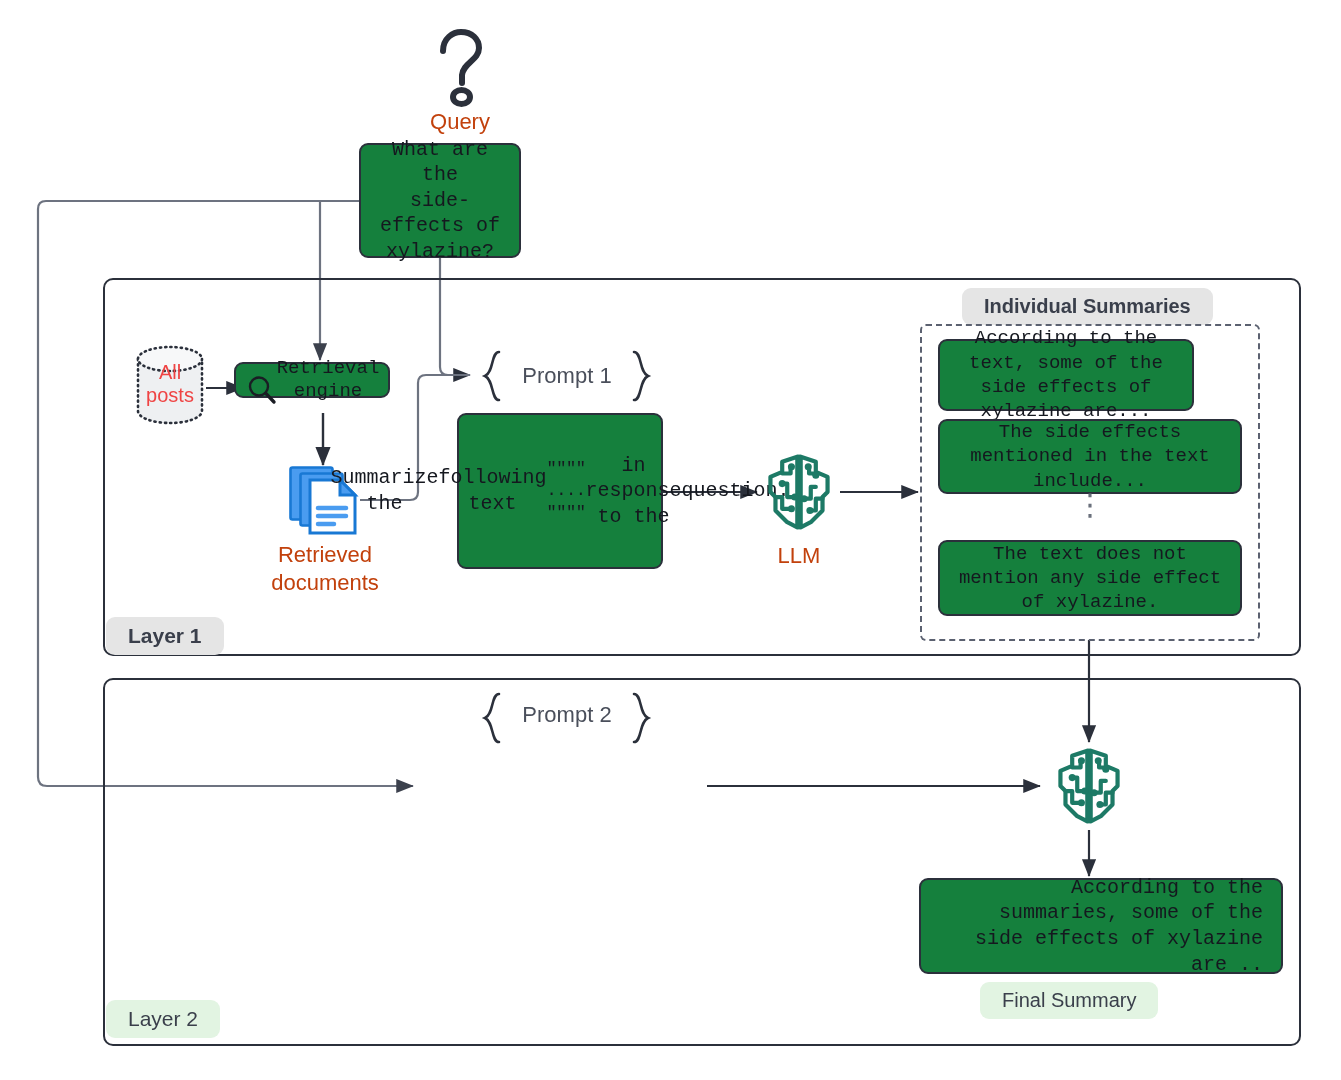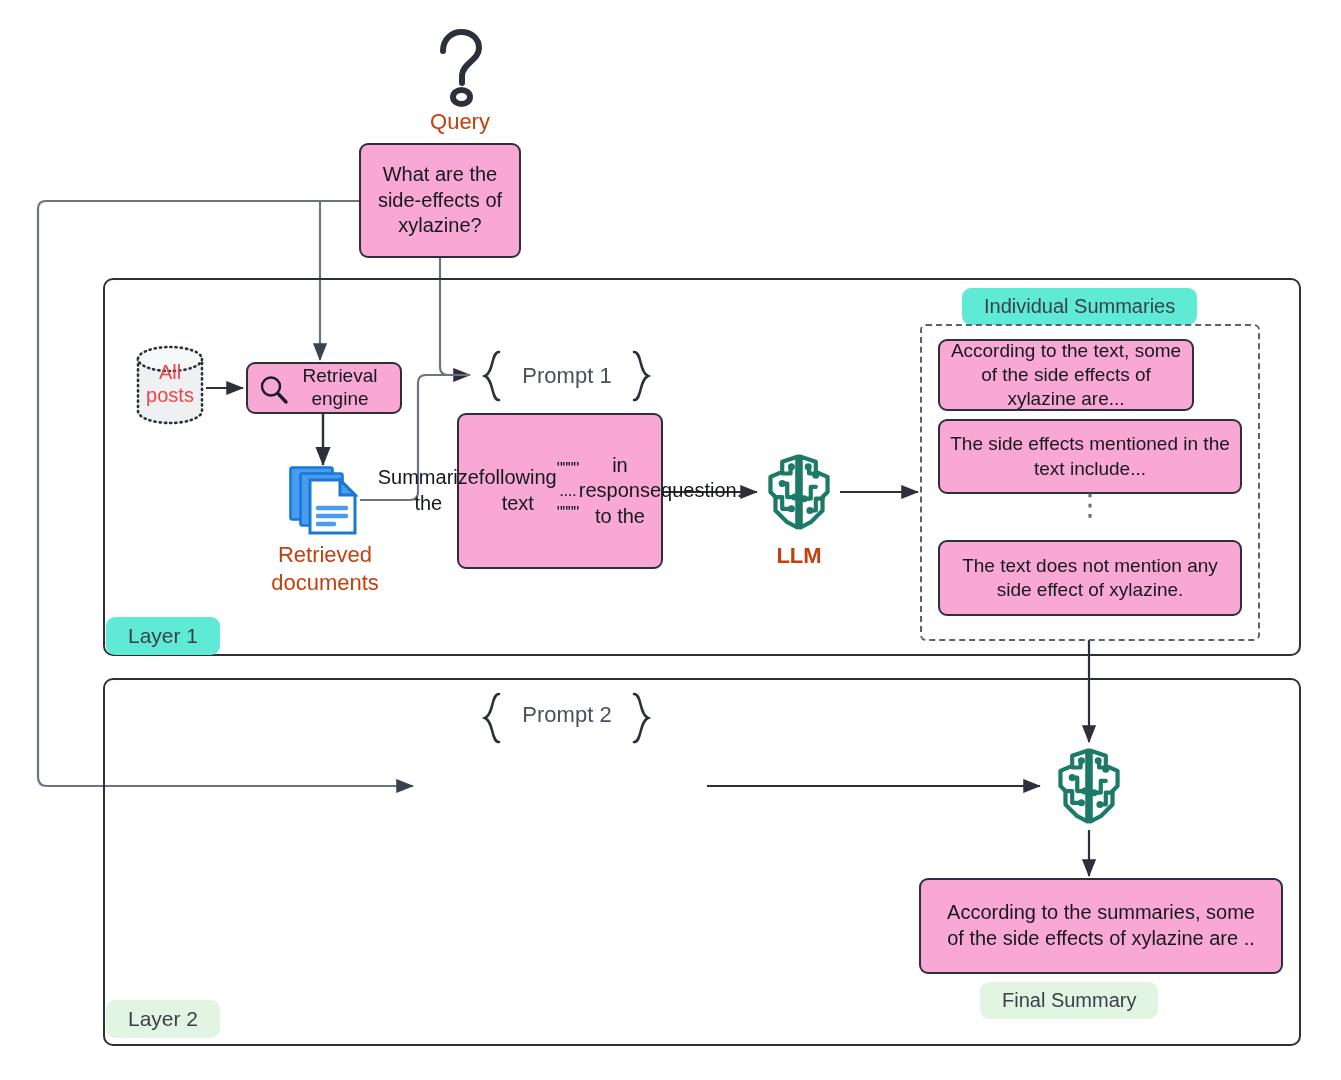--- a/index.html
+++ b/index.html
@@ -28,39 +28,40 @@
     background: transparent;
   }
   .layer-badge {
     font-size: 21px;
     padding: 7px 22px 8px 22px;
     border-radius: 9px;
     line-height: 1.1;
     color: #3a3f4b;
     white-space: nowrap;
   }
-  .badge-pink { background: #5eead4; }
+  .badge-pink { background: #e5e5e5; font-weight: bold; }
   .badge-green { background: #e2f4e2; }
 
   
   .node {
     border: 2.5px solid #2b303b;
     border-radius: 9px;
-    background: #f9a8d4;
+    background: #15803d;
     box-sizing: border-box;
     display: flex;
     align-items: center;
     justify-content: center;
     text-align: center;
     font-size: 20px;
     line-height: 1.28;
     color: #15181f;
     padding: 6px 10px;
-  }
-  .node.left { text-align: center; justify-content: flex-start; }
+    font-family: Liberation Mono, monospace;
+  }
+  .node.left { text-align: right; justify-content: flex-start; }
 
   
   .dashed-group {
     border: 2.5px dashed #5b6170;
     border-radius: 6px;
     box-sizing: border-box;
     background: transparent;
   }
 
   
@@ -153,21 +154,21 @@
 
   <div class="abs cylinder-wrap" style="left:134px; top:345px;">
     <svg width="72" height="80" viewBox="0 0 72 80">
       <path d="M4,14 L4,66 A32,12 0 0 0 68,66 L68,14 Z" fill="#eef0f2" stroke="#2b303b" stroke-width="2.6" stroke-dasharray="1.2 4" stroke-linecap="round"></path>
       <ellipse cx="36" cy="14" rx="32" ry="12" fill="#f7f8f9" stroke="#2b303b" stroke-width="2.6" stroke-dasharray="1.2 4" stroke-linecap="round"></ellipse>
     </svg>
     <div class="cyl-text">All
 posts</div>
   </div>
 
-  <div class="abs node" style="left:246px; top:362px; width:156px; height:52px; padding:8px;">
+  <div class="abs node" style="left:234px; top:362px; width:156px; height:36px; padding:8px;">
     <span class="abs" style="left:10px; top:10px; width:32px; height:32px;">
       <svg width="32" height="32" viewBox="0 0 32 32">
         <circle cx="13" cy="12.5" r="9" fill="none" stroke="#1a1d24" stroke-width="2.4"></circle>
         <line x1="19.6" y1="19.2" x2="28" y2="28" stroke="#1a1d24" stroke-width="3.4" stroke-linecap="round"></line>
       </svg>
     </span>
     <span style="white-space:pre-line; font-size:19px; line-height:1.2;
                  margin-left:32px; text-align:center;">Retrieval
 engine</span>
   </div>
@@ -224,21 +225,21 @@
           <circle cx="30" cy="40" r="4.2"></circle>
         <circle cx="45" cy="56" r="4.2"></circle>
           <circle cx="41" cy="70" r="4.2"></circle>
         <circle cx="61" cy="20" r="4.2"></circle>
           <circle cx="56" cy="58" r="4.2"></circle>
         <circle cx="63" cy="72" r="4.2"></circle>
           <circle cx="70" cy="30" r="4.2"></circle>
       </g>
     </svg>
   </div>
-  <div class="abs caption" style="left:739px; top:542px; width:120px;font-weight:bold;">LLM</div>
+  <div class="abs caption" style="left:739px; top:542px; width:120px;">LLM</div>
 
   <div class="abs layer-badge badge-pink" style="left:962px; top:288px; font-size:20px;">Individual Summaries</div>
 
   <div class="abs dashed-group" style="left:920px; top:324px; width:340px; height:317px;"></div>
 
   <div class="abs node" style="left:938px; top:339px; width:256px; height:72px; font-size:19px;">According to the text, some of the side effects of xylazine are...</div>
 
   <div class="abs node" style="left:938px; top:419px; width:304px; height:75px; font-size:19px;">The side effects mentioned in the text include...</div>
 
   <div class="abs vdots" style="left:938px; top:500px; width:304px; height:32px;">⋮</div>

